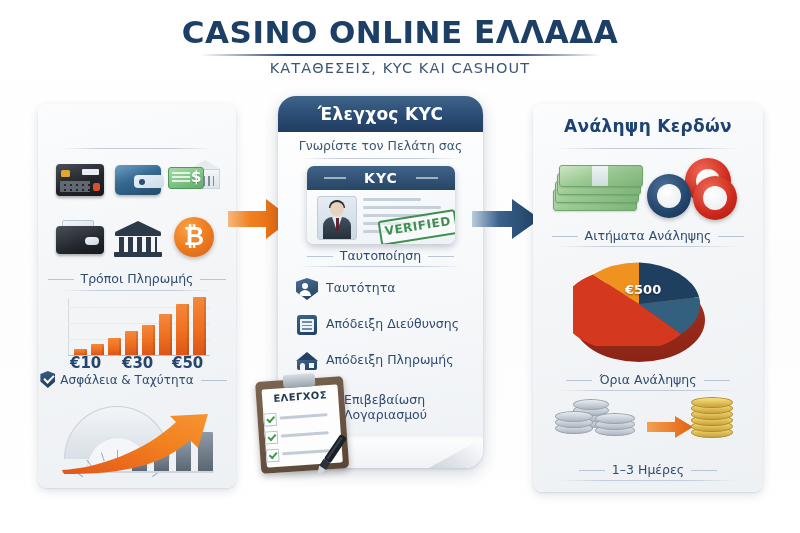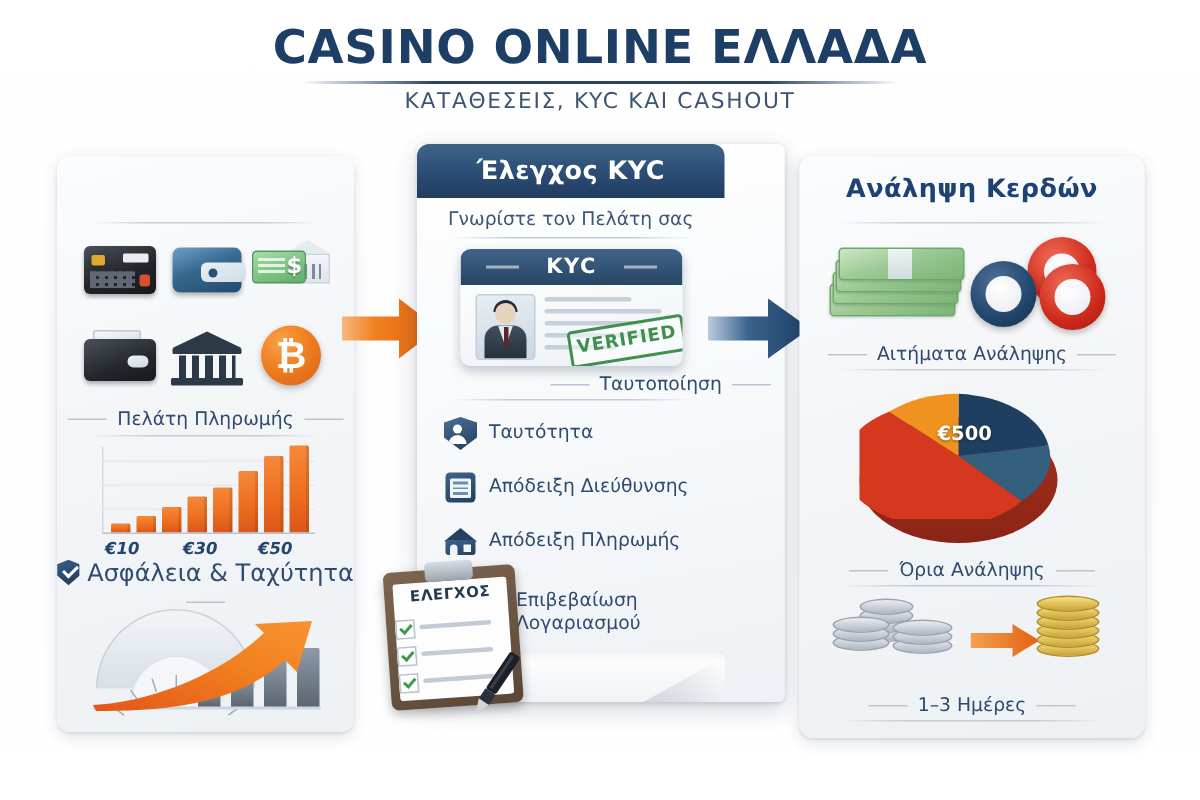--- a/index.html
+++ b/index.html
@@ -125,23 +125,23 @@
   #cap-payments{top:167px;}
   .pd-rule2{position:absolute;left:24px;top:186px;width:150px;}
 
   .barchart{position:absolute;left:22px;top:192px;width:154px;height:70px;}
   .barchart .axis{position:absolute;left:8px;bottom:10px;width:142px;height:1px;background:#b9c2cc;}
   .barchart .yaxis{position:absolute;left:8px;bottom:10px;width:1px;height:58px;background:#d3dae1;}
   .barchart .grid{position:absolute;left:8px;width:142px;height:1px;background:#e6eaef;}
   .barchart .bar{position:absolute;bottom:11px;width:13px;border-radius:1px 1px 0 0;
     background:linear-gradient(180deg,#f5883c 0%,#ee6f1f 55%,#d9571a 100%);
     box-shadow:inset -2px 0 0 rgba(0,0,0,.10);}
-  .barchart .lbl{position:absolute;bottom:-6px;font-size:11px;font-weight:bold;color:#24456d;font-style:italic;}
-
-  #cap-security{top:268px;font-size:16px;}
+  .barchart .lbl{position:absolute;bottom:-6px;font-size:15px;font-weight:bold;color:#24456d;}
+
+  #cap-security{top:268px;font-size:12px;}
   .shield{display:inline-block;vertical-align:middle;width:15px;height:17px;margin-right:5px;position:relative;top:-1px;}
   .shield .sh{position:absolute;left:0;top:0;width:15px;height:17px;
     background:linear-gradient(160deg,#3b5f86,#1e3a5c);
     clip-path:polygon(50% 0,100% 18%,100% 62%,50% 100%,0 62%,0 18%);}
   .shield .ck{position:absolute;left:3.5px;top:4px;width:8px;height:4px;
     border-left:2px solid #fff;border-bottom:2px solid #fff;transform:rotate(-45deg);}
 
   .gauge-wrap{position:absolute;left:16px;top:288px;width:166px;height:88px;overflow:hidden;}
   .gauge{position:absolute;left:10px;top:14px;width:104px;height:52px;
     border-radius:104px 104px 0 0;
@@ -152,23 +152,23 @@
   .gauge .tick{position:absolute;left:50%;bottom:0;width:1px;height:9px;background:#9fabb9;
     transform-origin:50% 52px;}
   .gbars{position:absolute;left:72px;bottom:8px;width:92px;height:46px;}
   .gbars .gb{position:absolute;bottom:0;width:15px;
     background:linear-gradient(180deg,#8e9aa8,#59646f);border-radius:1px 1px 0 0;}
   .gfloor{position:absolute;left:8px;bottom:7px;width:152px;height:2px;background:#cfd6de;border-radius:2px;}
   .arrowbig{position:absolute;left:4px;bottom:6px;width:158px;height:62px;}
   .arrowbig svg{display:block;}
 
   
-  #panel-kyc{left:278px;top:96px;width:205px;height:372px;border-radius:4px;
+  #panel-kyc{left:278px;top:96px;width:205px;height:372px;border-radius:18px;
     background:linear-gradient(170deg,#ffffff 0%,#f6f8fa 55%,#eef1f5 100%);
-    box-shadow:0 5px 16px rgba(30,50,80,.20),0 1px 3px rgba(30,50,80,.14);padding-left:40px;}
+    box-shadow:0 5px 16px rgba(30,50,80,.20),0 1px 3px rgba(30,50,80,.14);}
   .kyc-head{position:absolute;left:0;top:0;width:205px;height:36px;
     background:linear-gradient(180deg,#3d6087 0%,#2a4straight 0%,#2a4a72 52%,#213c5e 100%);
     background:linear-gradient(180deg,#3f6489 0%,#2b4d76 52%,#213c5f 100%);
     border-radius:8px 8px 0 0;color:#ffffff;text-align:center;
     font-size:17px;font-weight:bold;line-height:36px;letter-spacing:.3px;}
   .kyc-sub{position:absolute;left:0;top:42px;width:205px;text-align:center;
     font-size:12.5px;color:#3c5673;}
   .kyc-rule{position:absolute;left:22px;top:62px;width:161px;}
 
   .idcard{position:absolute;left:29px;top:70px;width:148px;height:78px;border-radius:7px;
@@ -337,21 +337,21 @@
           <div class="cols"></div>
           <div class="base"></div>
       </div>
       <div class="ic ic-btc">
         <div class="coin"></div>
           <div class="b">₿</div>
       </div>
     </div>
 
     <div class="cap" id="cap-payments">
-      <span class="capline"></span><span>Πελάτη Πληρωμής</span><span class="capline"></span>
+      <span class="capline"></span><span>Τρόποι Πληρωμής</span><span class="capline"></span>
     </div>
     <div class="hr pd-rule2"></div>
 
     <div class="barchart">
       <div class="yaxis"></div>
       <div class="grid" style="bottom:26px;"></div>
       <div class="grid" style="bottom:42px;"></div>
       <div class="grid" style="bottom:58px;"></div>
       <div class="bar" style="left:14px;height:6px;"></div>
       <div class="bar" style="left:31px;height:11px;"></div>

